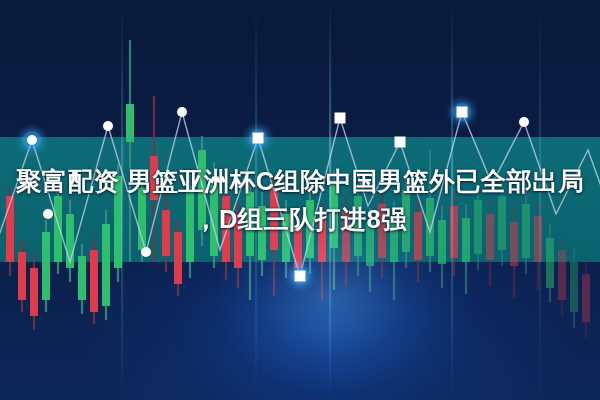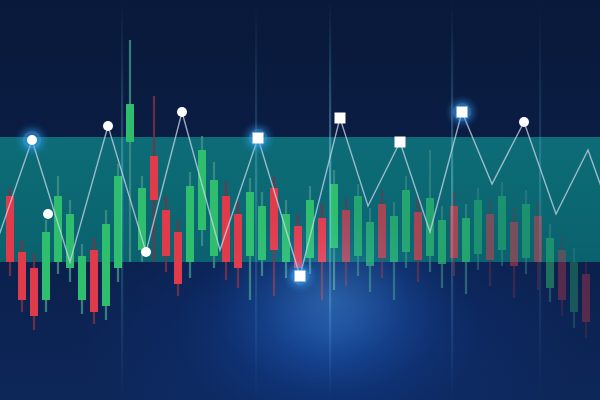--- a/index.html
+++ b/index.html
@@ -291,14 +291,18 @@
       <rect x="294.5" y="270.5" width="11" height="11" fill="#ffffff"></rect>
       <rect x="334.5" y="112.5" width="11" height="11" fill="#ffffff"></rect>
       <rect x="394.5" y="136.5" width="11" height="11" fill="#ffffff"></rect>
       <circle cx="462" cy="112" r="9" fill="#3fa9ff" opacity="0.55" filter="url(#mglow)"></circle>
       <rect x="456.5" y="106.5" width="11" height="11" fill="#ffffff"></rect>
       <circle cx="524" cy="122" r="5" fill="#ffffff"></circle>
       <circle cx="146" cy="252" r="5" fill="#ffffff"></circle>
       <circle cx="48" cy="214" r="5" fill="#ffffff"></circle>
     </svg>
 
+  <div id="title-wrap" style="top: 149px; height: 101px;">
+    <div class="tline" id="title-line-1">聚富配资 男篮亚洲杯C组除中国男篮外已全部出局</div>
+    <div class="tline" id="title-line-2">，D组三队打进8强</div>
+  </div>
 
 </div>
 
 </body></html>

